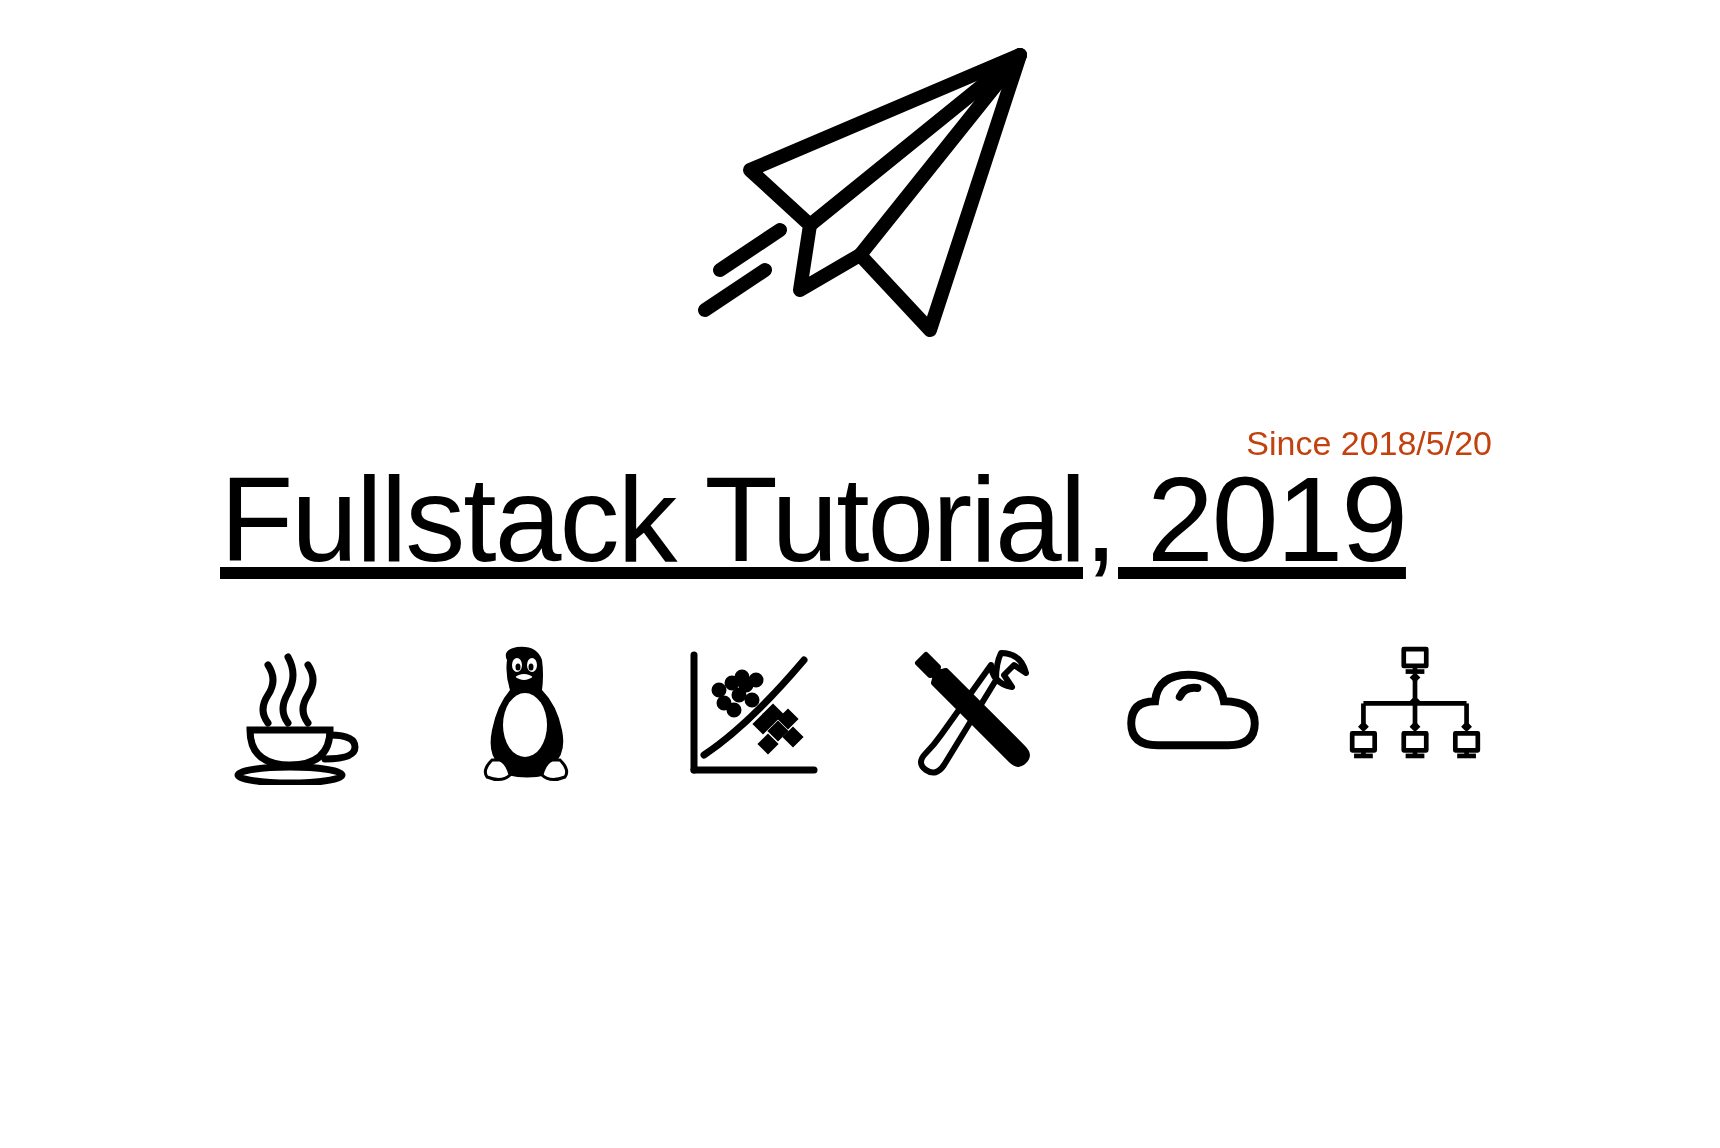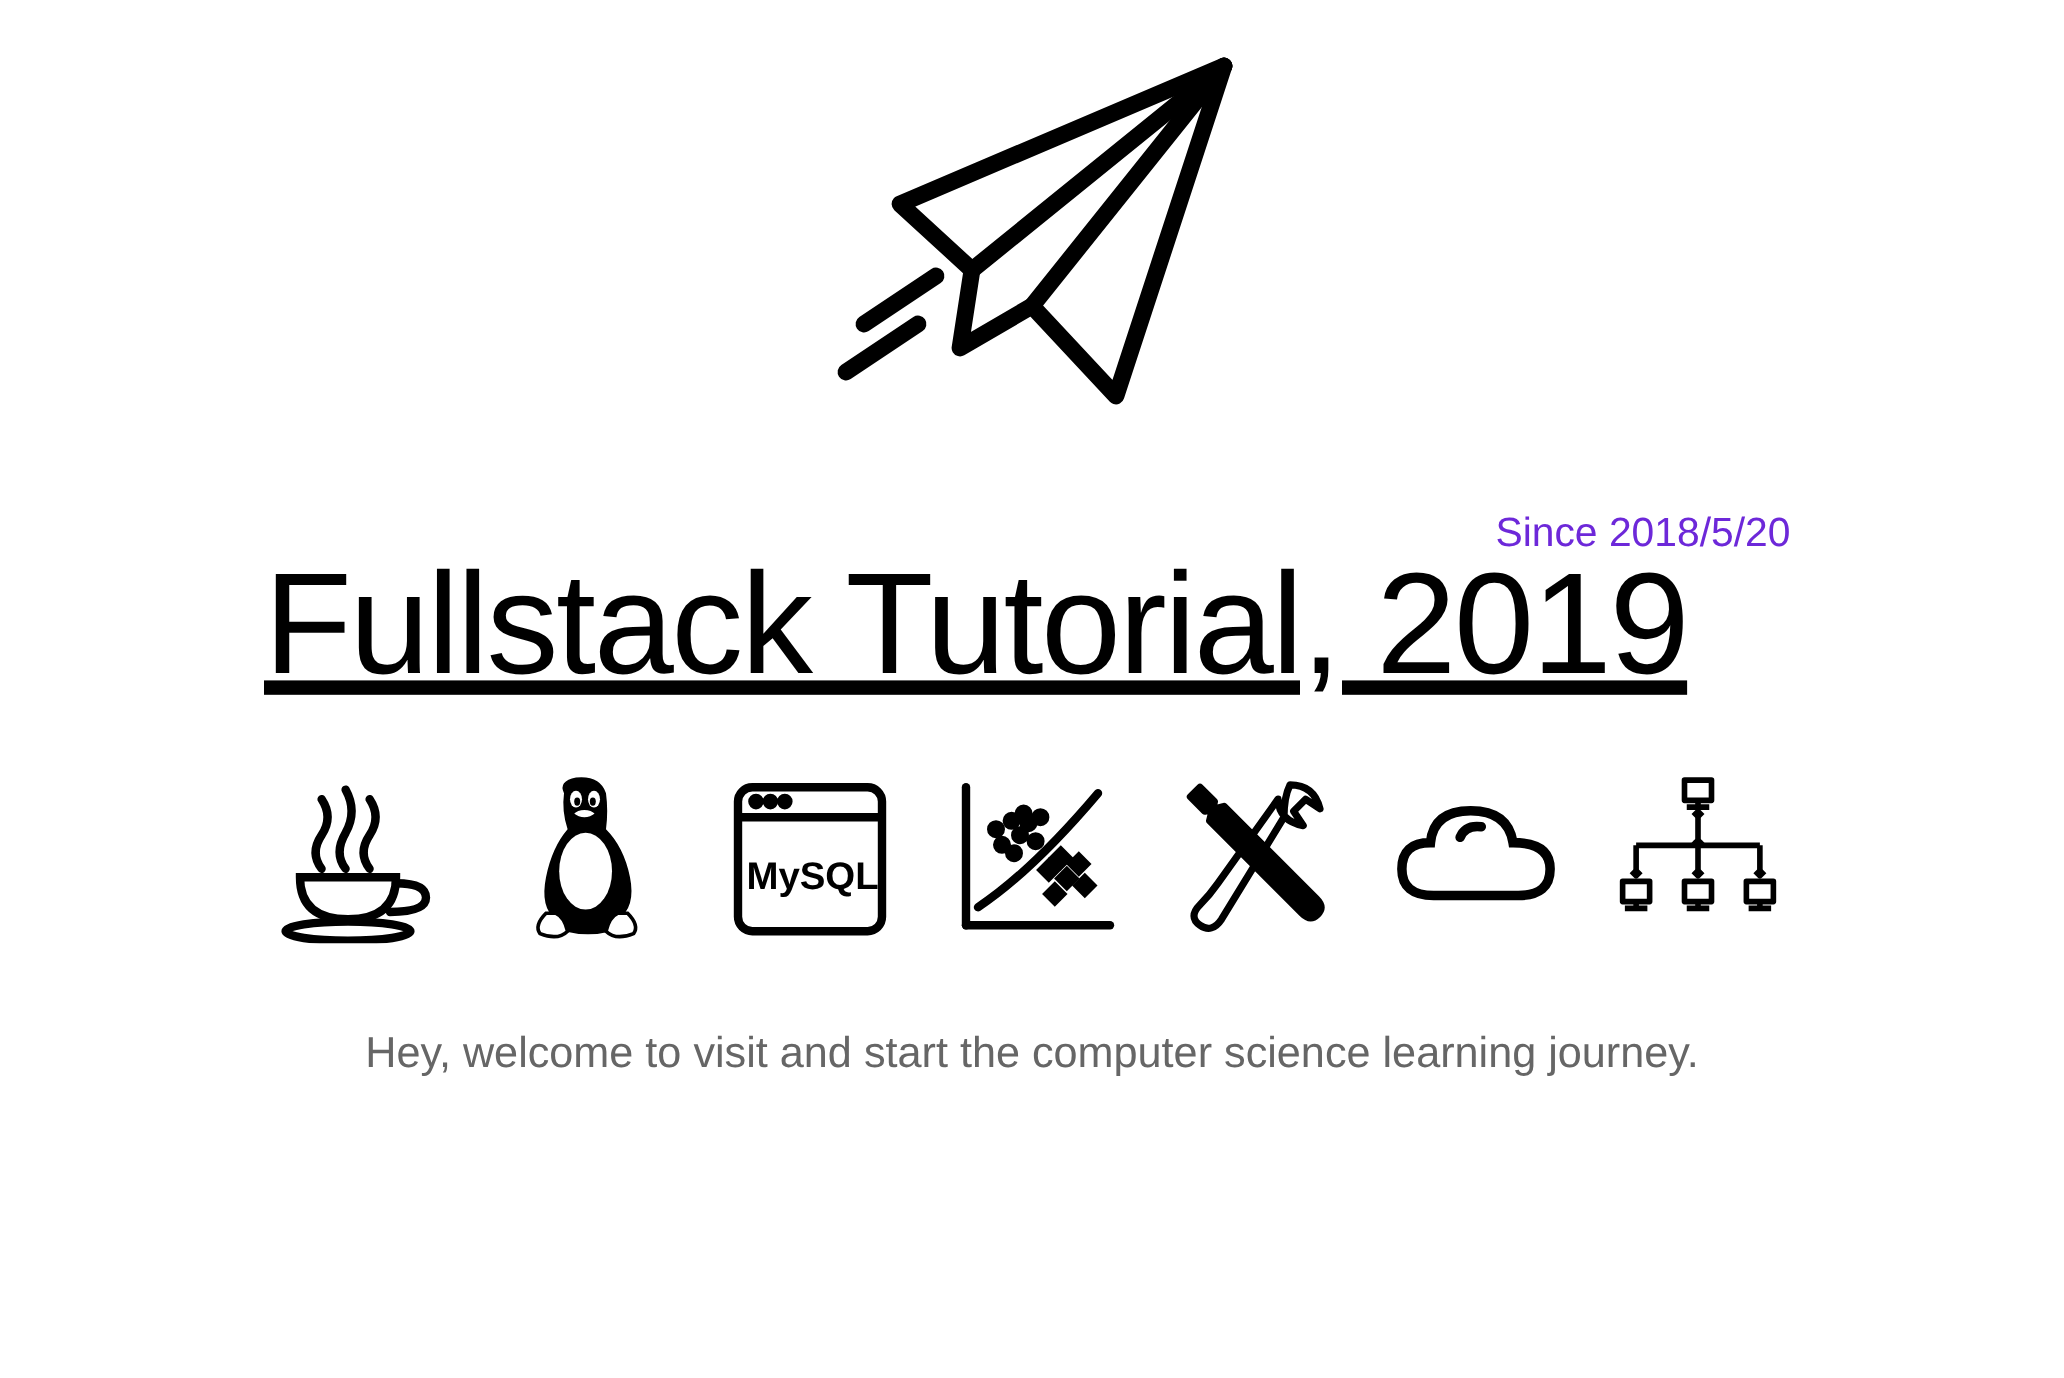--- a/index.html
+++ b/index.html
@@ -19,21 +19,21 @@
     }
     .hero-icon {
       margin-bottom: 50px;
     }
     .content-block {
       width: 1280px;
       display: flex;
       flex-direction: column;
     }
     .since-text {
-      color: #6d28d9;
+      color: #c2410c;
       font-size: 34px;
       text-align: right;
       margin-right: 8px;
       margin-bottom: -10px;
     }
     .main-title {
       color: #000000;
       font-size: 120px;
       font-weight: normal;
       letter-spacing: -2px;
@@ -112,32 +112,20 @@
           <ellipse cx="66" cy="32" rx="2.5" ry="3.5" fill="#000"></ellipse>
           <ellipse cx="79" cy="32" rx="2.5" ry="3.5" fill="#000"></ellipse>
           <path d="M 62 42 Q 72 50 82 42 Q 78 38 72 38 Q 66 38 62 42 Z" fill="#fff" stroke="#000" stroke-width="2"></path>
           <ellipse cx="73" cy="90" rx="22" ry="32" fill="#fff"></ellipse>
           <path d="M 40 125 Q 30 135 35 142 Q 50 148 58 140 Q 55 128 48 125 Z" fill="#fff" stroke="#000" stroke-width="3"></path>
           <path d="M 108 125 Q 118 135 113 142 Q 98 148 90 140 Q 93 128 100 125 Z" fill="#fff" stroke="#000" stroke-width="3"></path>
         </g>
       </svg>
     </div>
 
-    <div class="tech-icon">
-      <svg width="150" height="150" viewBox="0 0 150 150">
-        <g stroke="#000" stroke-width="7" fill="none">
-          <rect x="15" y="20" width="120" height="120" rx="12"></rect>
-          <line x1="15" y1="45" x2="135" y2="45"></line>
-          <circle cx="30" cy="32" r="3" fill="#000"></circle>
-          <circle cx="42" cy="32" r="3" fill="#000"></circle>
-          <circle cx="54" cy="32" r="3" fill="#000"></circle>
-        </g>
-        <text x="22" y="105" class="mysql-label">MySQL</text>
-      </svg>
-    </div>
 
     <div class="tech-icon">
       <svg width="150" height="150" viewBox="0 0 150 150">
         <g stroke="#000" stroke-width="7" fill="#000" stroke-linecap="round">
           <line x1="20" y1="20" x2="20" y2="135"></line>
           <line x1="20" y1="135" x2="140" y2="135"></line>
           <path d="M 30 120 Q 75 90 130 25" fill="none"></path>
           <circle cx="45" cy="55" r="4"></circle>
           <circle cx="58" cy="48" r="4"></circle>
           <circle cx="50" cy="68" r="4"></circle>
@@ -200,14 +188,13 @@
           <line x1="70" y1="124" x2="90" y2="124"></line>
           <rect x="123" y="100" width="24" height="18"></rect>
           <line x1="135" y1="118" x2="135" y2="124"></line>
           <line x1="125" y1="124" x2="145" y2="124"></line>
         </g>
       </svg>
     </div>
 
   </div>
 
-  <div class="welcome-text">Hey, welcome to visit and start the computer science learning journey.</div>
 </div>
 
 </body></html>

